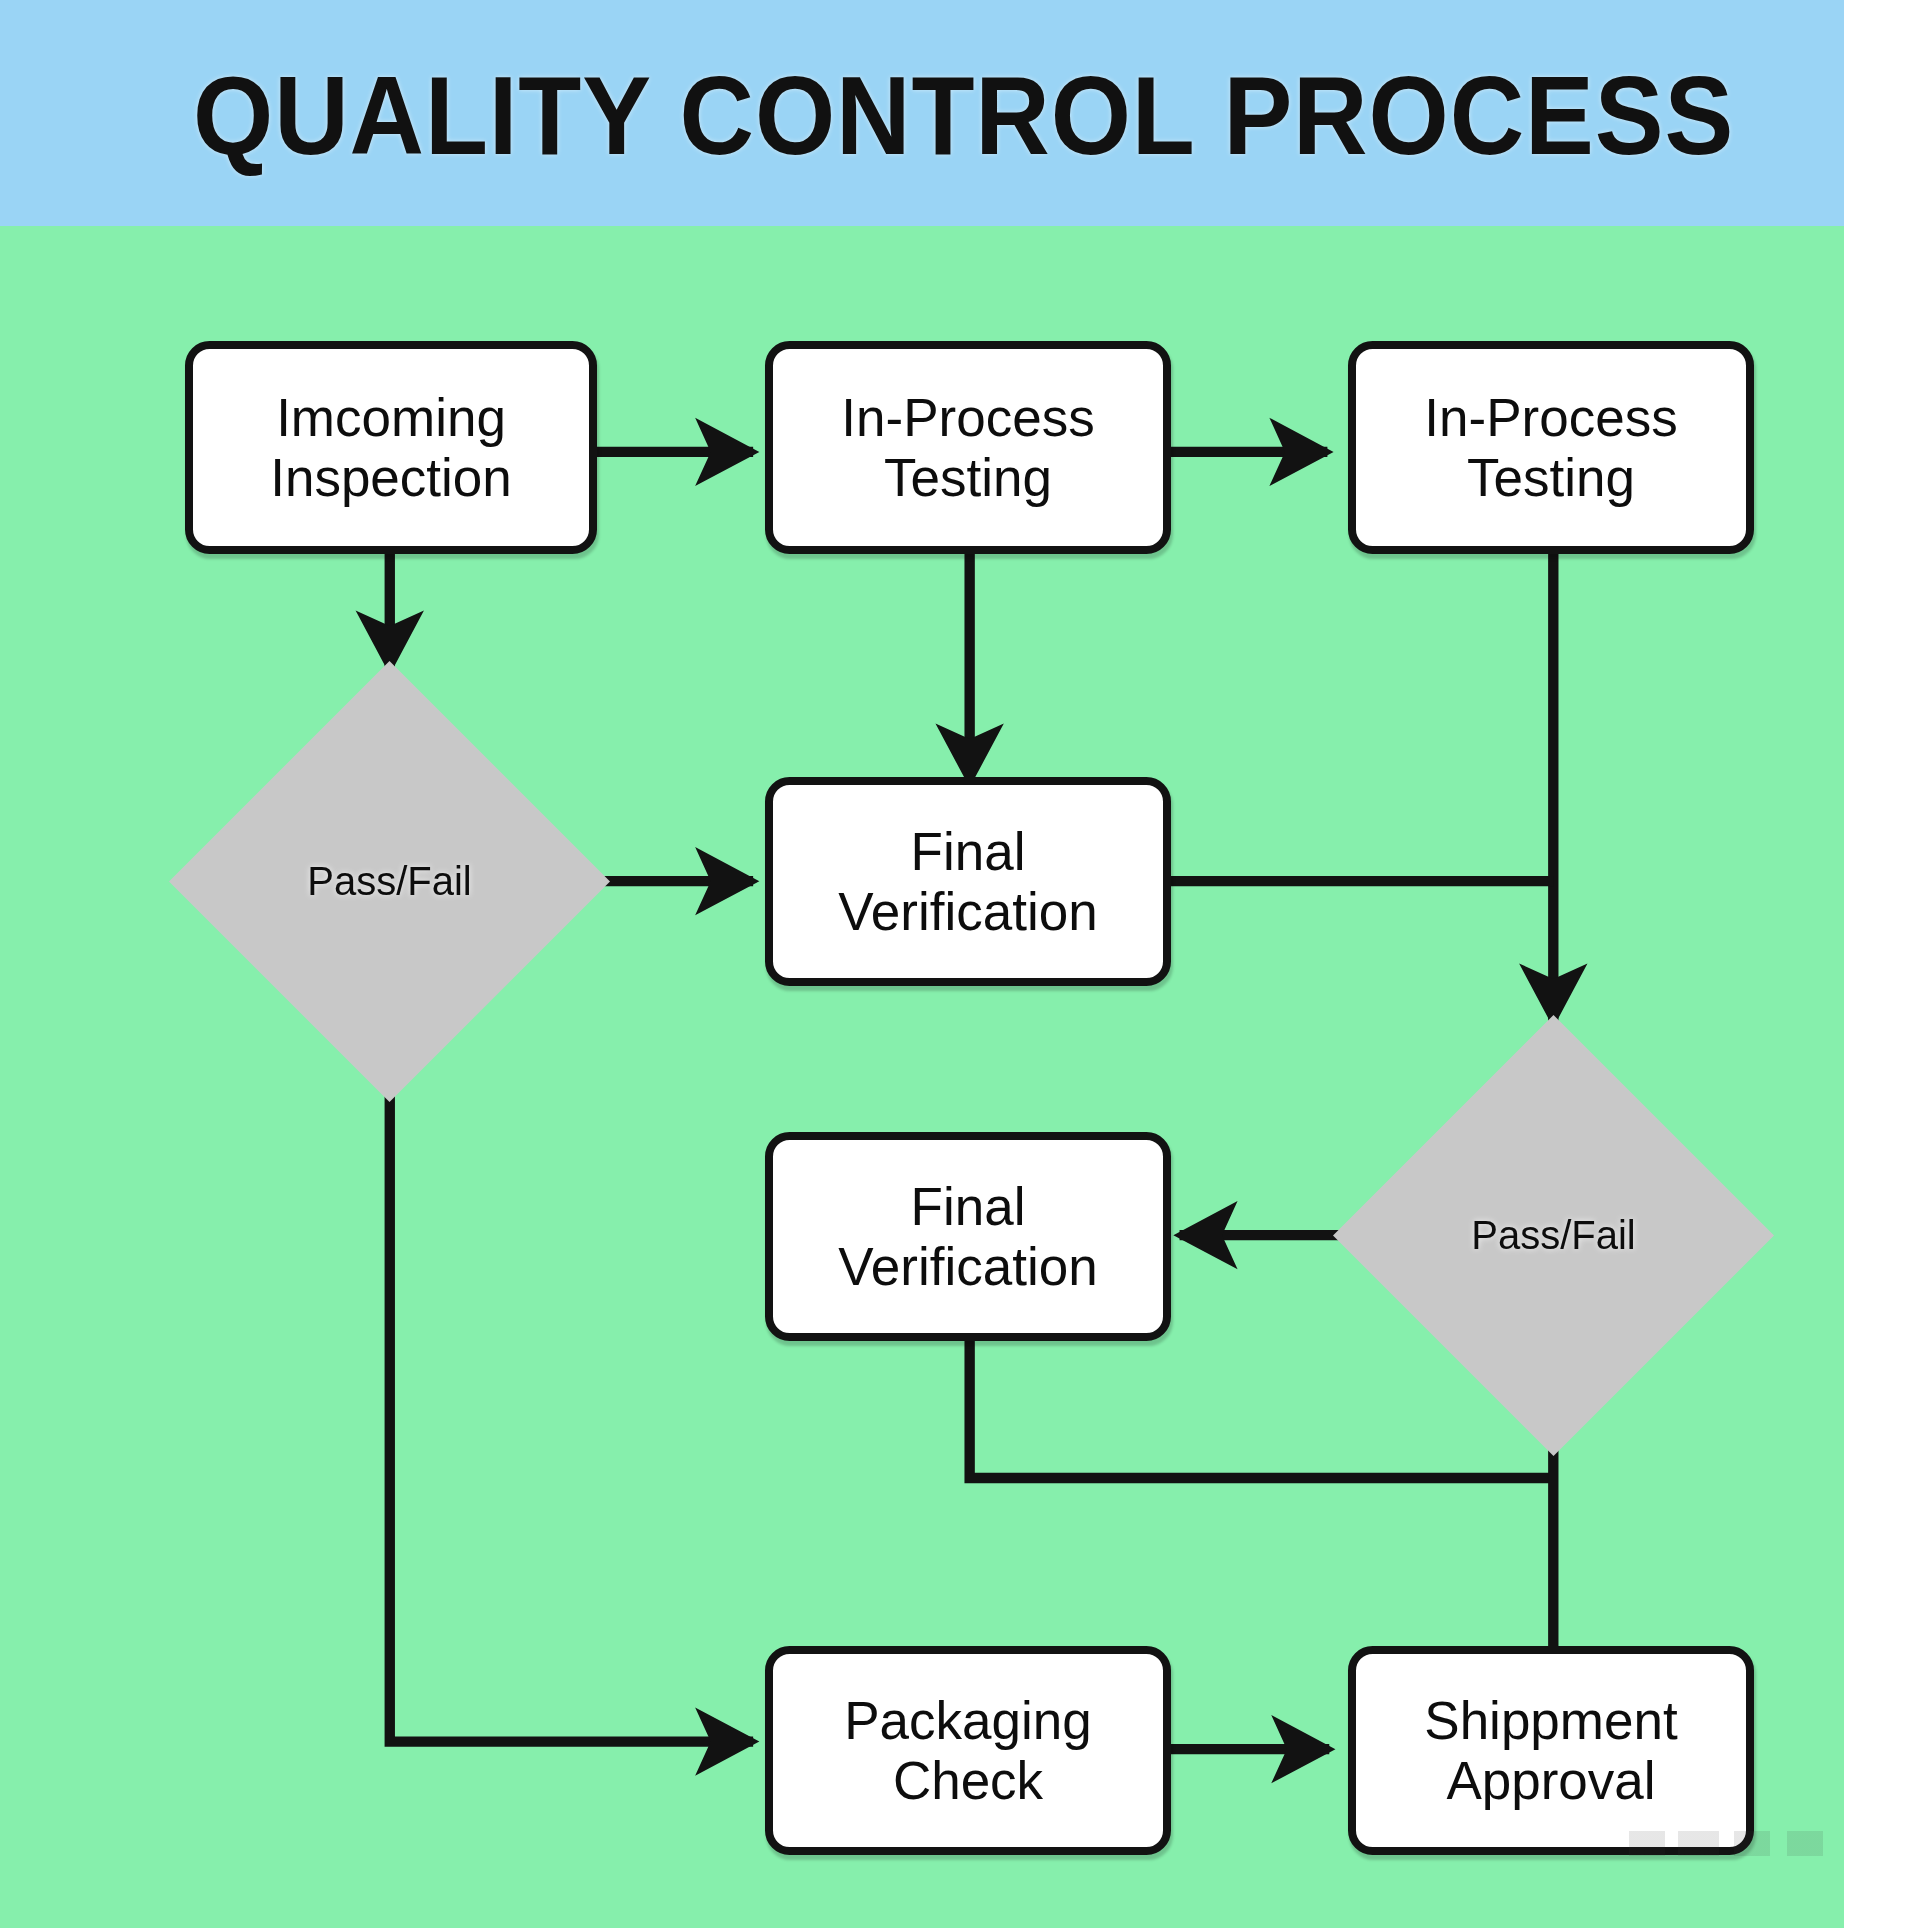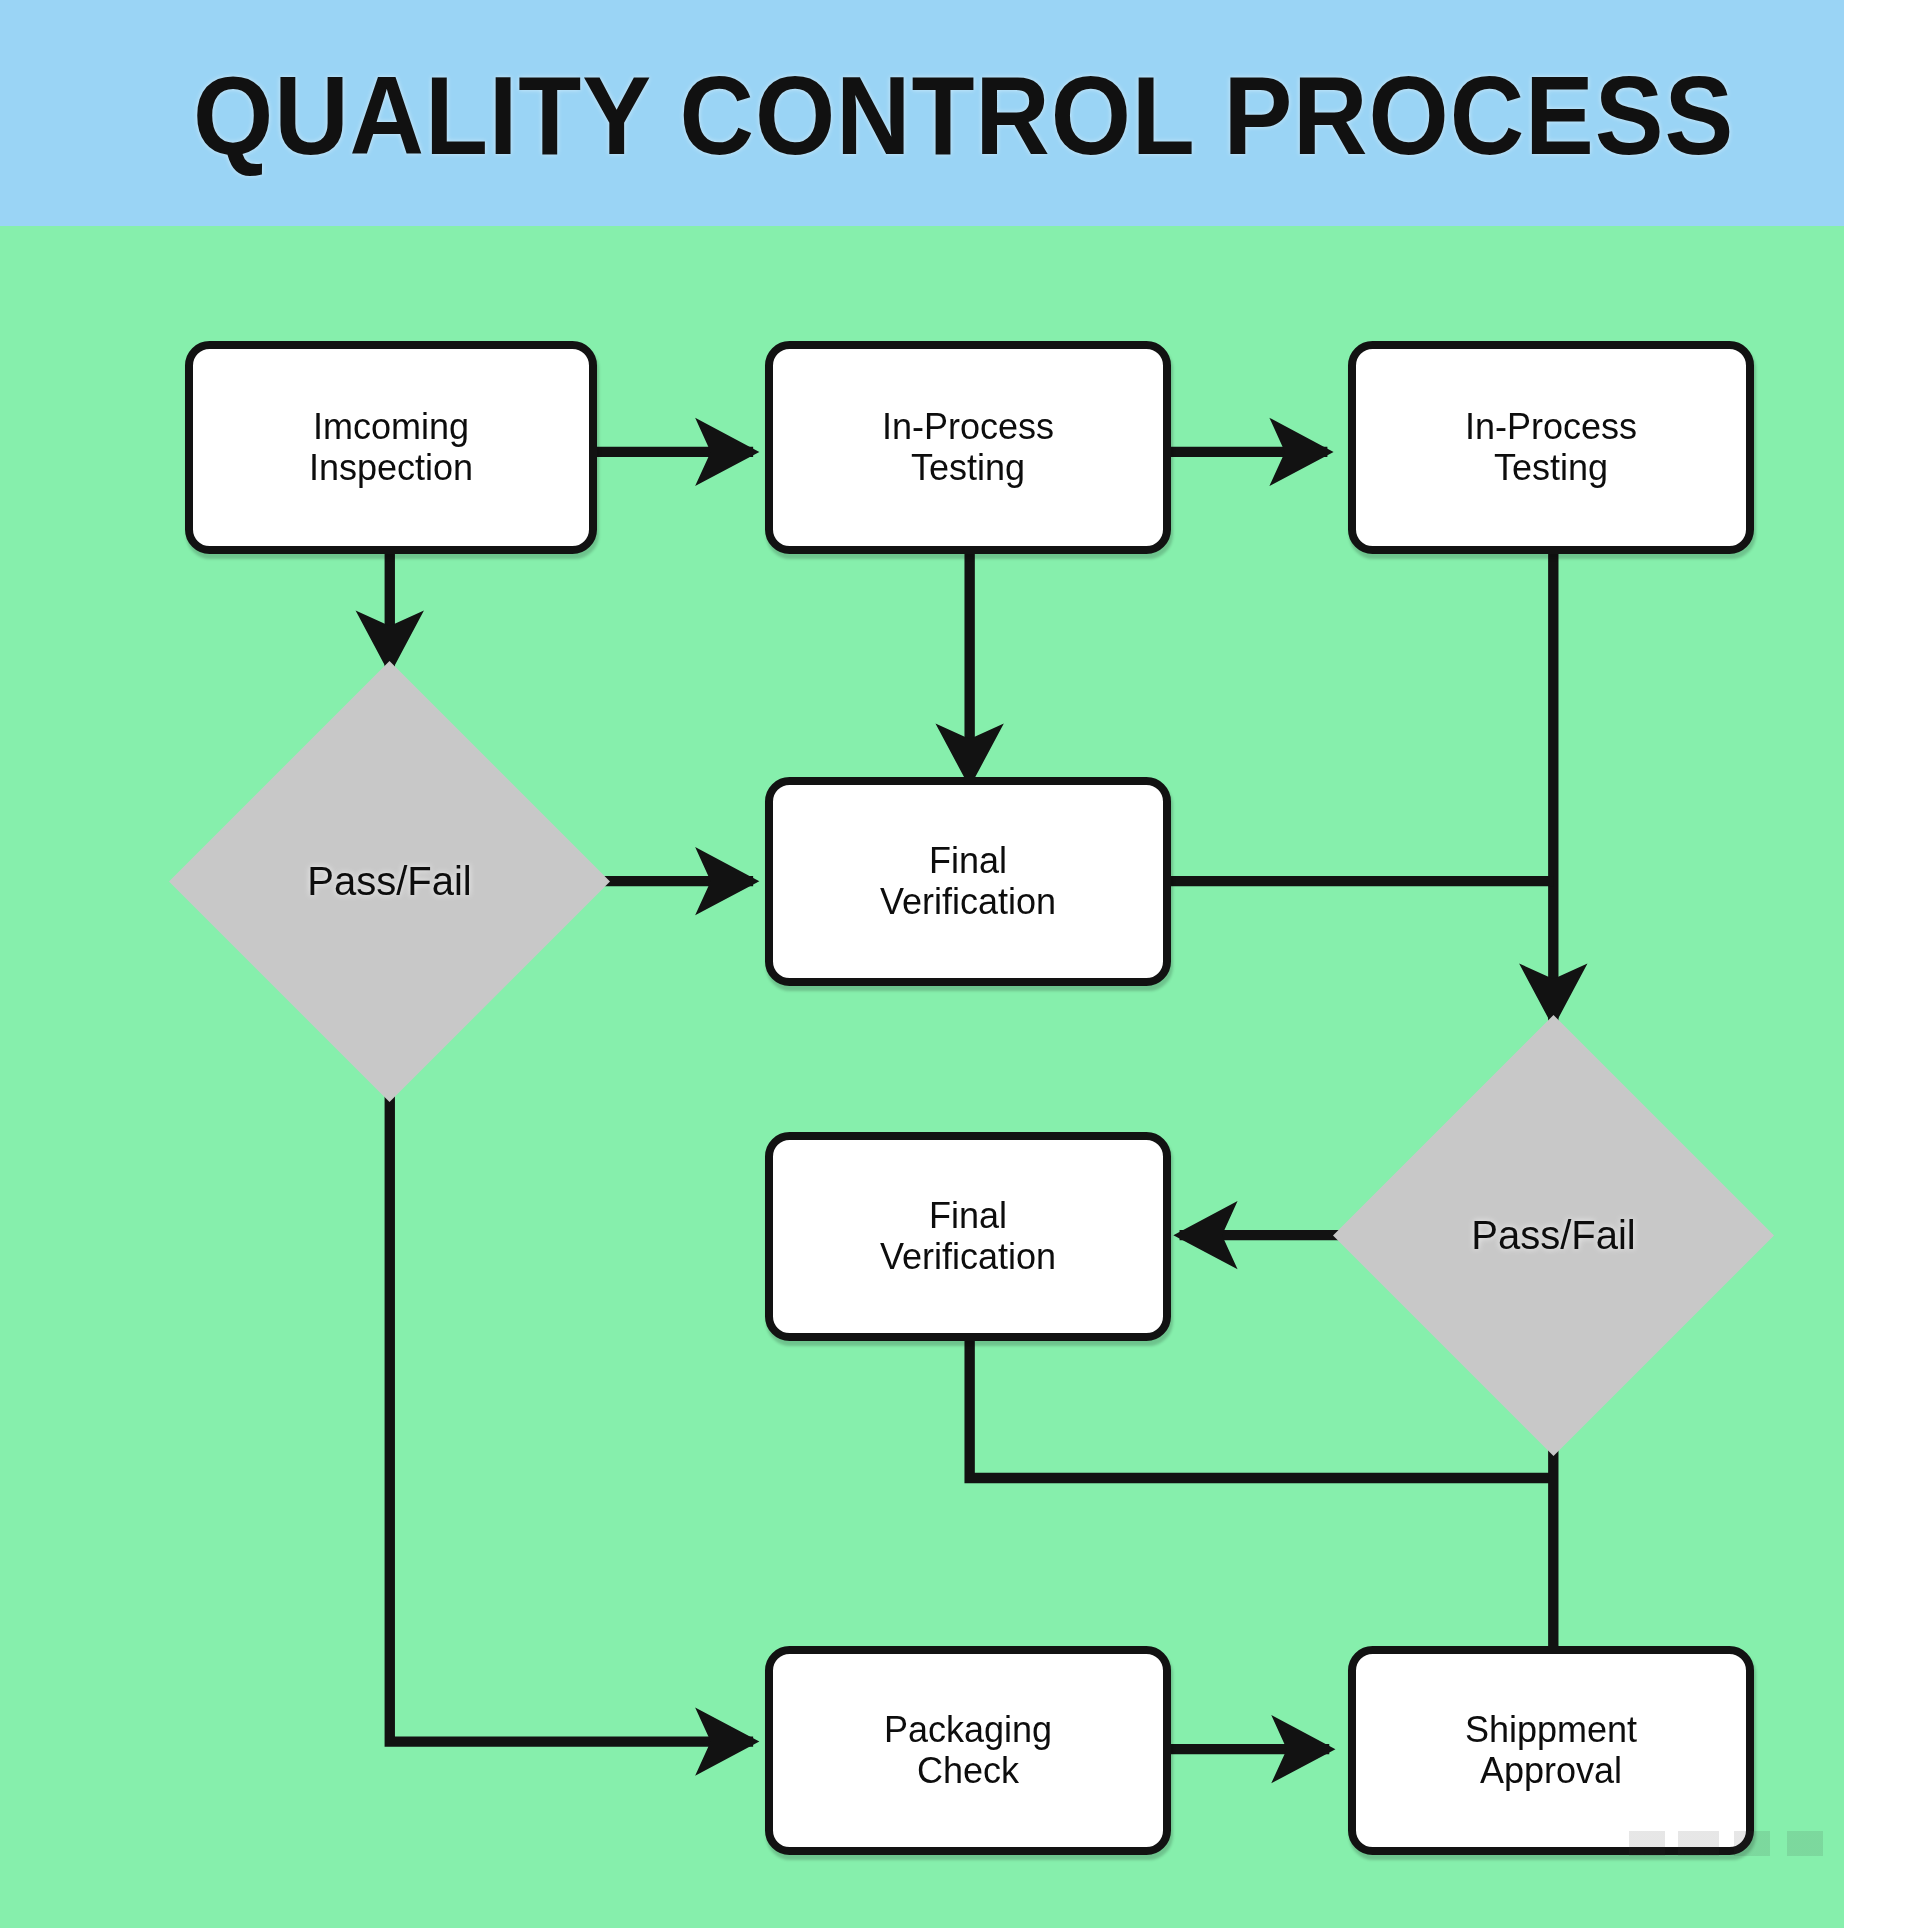--- a/index.html
+++ b/index.html
@@ -62,21 +62,21 @@
     align-items: center;
     justify-content: center;
     text-align: center;
     line-height: 1.13;
     color: #0d0d0d;
   }
   .node.process {
     background: #ffffff;
     border: 8.5px solid #121212;
     border-radius: 24.5px;
-    font-size: 36px;
+    font-size: 53px;
     box-shadow: 1.9px 4.7px 2.8px rgba(0,0,0,0.18);
   }
   .node.decision {
     background: transparent;
     font-size: 40px;
   }
   .node.decision .diamond-shape {
     position: absolute;
     left: 0;
     top: 0;

